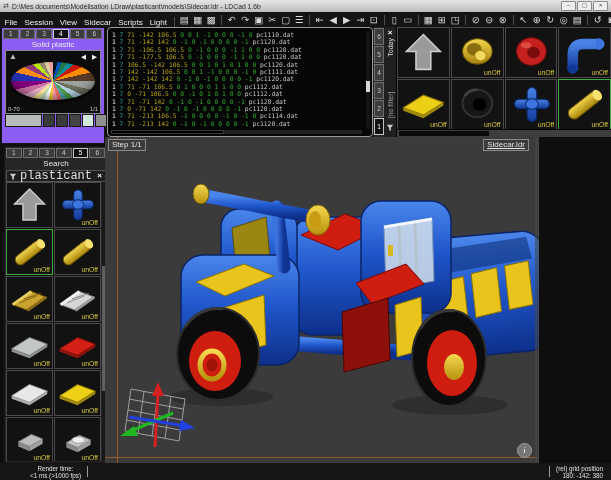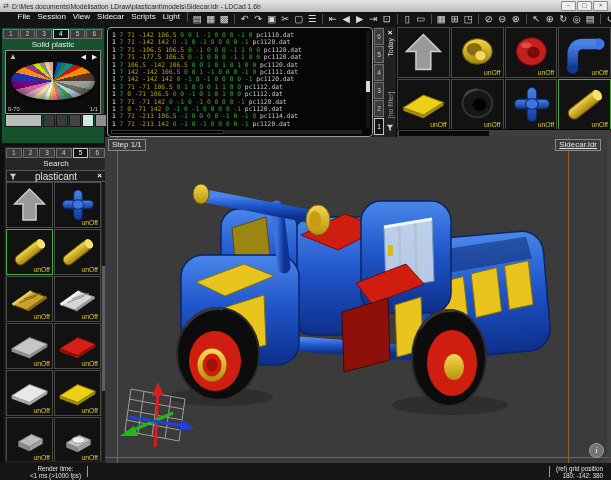--- a/index.html
+++ b/index.html
@@ -10,54 +10,54 @@
   #titlebar{position:absolute;left:0;top:0;width:611px;height:12px;
             background:linear-gradient(#e6e6e6,#bcbcbc);display:flex;align-items:center;
             gap:3px;padding:0 3px;box-sizing:border-box;}
   #app-icon{font-size:7px;color:#444;line-height:10px;}
   #title-text{flex:1;font-size:6.8px;color:#2a2a2a;white-space:nowrap;overflow:hidden;}
   .wbtn{width:13px;height:8px;background:#ededed;border:1px solid #8a8a8a;border-radius:1px;
         font-size:5.5px;line-height:6px;text-align:center;color:#333;}
 
   
   #menubar{position:absolute;left:0;top:12px;width:611px;height:15px;background:#141414;
-           display:flex;align-items:flex-start;padding-left:14px;box-sizing:border-box;overflow:hidden;}
+           display:flex;align-items:flex-end;padding-left:1px;box-sizing:border-box;overflow:hidden;}
   .menu-item{font-size:8px;color:#efefef;padding:0 3.5px;}
   .tool-icon{font-size:9.5px;color:#dcdcdc;width:13.5px;text-align:center;line-height:14px;}
   .tsep{width:1px;height:10px;background:#4e4e4e;margin:0 3px;flex:0 0 1px;}
 
   
   .tabrow{display:flex;height:10px;padding:1px 1px 0;}
   .tab{flex:1;font-size:6.5px;color:#c8c8c8;text-align:center;line-height:8px;
        border:1px solid #6e6e6e;background:#3c3c3c;margin-right:1px;box-sizing:border-box;}
   .tab.active{background:#121212;color:#fff;border-color:#c4c4c4;}
   .panel-title{font-size:8px;color:#e8e8e8;text-align:center;height:11px;line-height:11px;}
 
   
-  #color-bin{position:absolute;left:1px;top:27px;width:104px;height:117px;background:#14532d;
+  #color-bin{position:absolute;left:1px;top:27px;width:104px;height:117px;background:#8b5cf6;
              border:1px solid #161616;box-sizing:border-box;}
   #wheel-box{position:relative;margin:0 3px;height:62px;background:#0c0c0c;border:1px solid #8a8a8a;}
   #color-wheel{position:absolute;left:5px;right:5px;top:11px;bottom:13px;border-radius:50%;
                box-shadow:0 3px 0 rgba(0,0,0,.55), inset 0 -4px 6px rgba(0,0,0,.35);}
   #wheel-up{position:absolute;left:3px;top:1px;color:#c2c2c2;font-size:8px;line-height:9px;}
   .wheel-nav{position:absolute;top:2px;font-size:6.5px;color:#f2f2f2;line-height:8px;}
   #nav-prev{right:14px;} #nav-next{right:3px;}
   .wheel-range{position:absolute;bottom:1px;font-size:5.8px;color:#cfcfcf;}
   #range-start{left:2px;} #range-page{right:2px;}
   #sel-color{font-size:8px;color:#ececec;padding:2px 0 0 4px;height:13px;box-sizing:border-box;}
   #swatches{display:flex;gap:1px;padding:0 3px;height:13px;}
   .swatch{flex:0 0 12px;border:1px solid #191919;box-sizing:border-box;}
   .swatch.wide{flex:0 0 37px;}
 
   
   #part-bin{position:absolute;left:4px;top:146px;width:104px;height:317px;background:#262626;
             border:1px solid #161616;box-sizing:border-box;}
   #filter-row{display:flex;align-items:center;height:12px;border:1px solid #555;margin:1px 1px 0;
               background:#1d1d1d;box-sizing:border-box;}
-  #filter-text{flex:1;text-align:center;font-size:10px;color:#e0e0e0;}
+  #filter-text{flex:1;text-align:center;font-size:12px;color:#e0e0e0;font-family:Liberation Mono, monospace;}
   .funnel{width:11px;text-align:center;line-height:8px;}
   .clear-x{width:11px;text-align:center;color:#fff;font-size:8px;font-weight:bold;line-height:10px;}
   #parts-grid{position:absolute;left:1px;right:6px;top:35px;bottom:1px;display:grid;
               grid-template-columns:1fr 1fr;grid-auto-rows:46px;gap:1px;background:#0d0d0d;overflow:hidden;}
   .tile{position:relative;background:#121212;border:1px solid #4b4b4b;box-sizing:border-box;overflow:hidden;}
   .tile.selected{border:1px solid #3cae3c;}
   .tile svg{position:absolute;left:0;top:0;width:100%;height:100%;}
   .tile-label{position:absolute;right:2px;bottom:1px;font-size:6.8px;color:#d6c43e;}
   #bin-vscroll{position:absolute;right:1px;top:35px;bottom:1px;width:4px;background:#181818;}
   #bin-vscroll .thumb{position:absolute;left:0;width:4px;top:30%;height:45%;background:#5f5f5f;}
@@ -86,21 +86,21 @@
   #rb-close{font-size:8px;color:#fff;font-weight:bold;height:10px;line-height:9px;}
   .vtext{writing-mode:vertical-rl;transform:rotate(180deg);font-size:7px;color:#d8d8d8;}
   #rb-filter-label{color:#9a9a9a;flex:1;}
   #rb-main{flex:1;position:relative;}
   #rb-grid{position:absolute;left:0;right:0;top:0;bottom:7px;display:grid;
            grid-template-columns:repeat(4,1fr);grid-template-rows:1fr 1fr;gap:1px;background:#0d0d0d;}
   #rb-hscroll{position:absolute;left:0;right:0;bottom:0;height:7px;background:#3e3e3e;border-top:1px solid #000;}
   #rb-hscroll .thumb{position:absolute;left:2px;top:1px;height:5px;width:42%;background:#0a0a0a;}
 
   
-  #viewport{position:absolute;left:105px;top:137px;width:506px;height:326px;background:#3b3b3b;overflow:hidden;}
+  #viewport{position:absolute;left:105px;top:137px;width:410px;height:326px;background:#3b3b3b;overflow:hidden;padding-left:24px;}
   .vguide-v{position:absolute;top:0;bottom:0;width:1px;background:#a85f22;opacity:.85;}
   .vguide-h{position:absolute;left:0;right:0;height:1px;background:#a85f22;opacity:.85;}
   .vp-label{position:absolute;top:2px;font-size:8px;color:#e4e4e4;background:#3b3b3b;
             border:1px solid #8a8a8a;padding:0 3px;line-height:10px;}
   #step-label{left:3px;} #file-label{right:10px;text-decoration:underline;}
   #model{position:absolute;left:0;top:0;}
   #axis-gizmo{position:absolute;left:10px;bottom:10px;}
   #info-icon{position:absolute;right:7px;bottom:5px;width:13px;height:13px;border-radius:50%;
              background:#757575;border:1px solid #9e9e9e;color:#fff;font-size:8.5px;line-height:12px;
              text-align:center;font-family:"Liberation Serif",serif;font-style:italic;}

